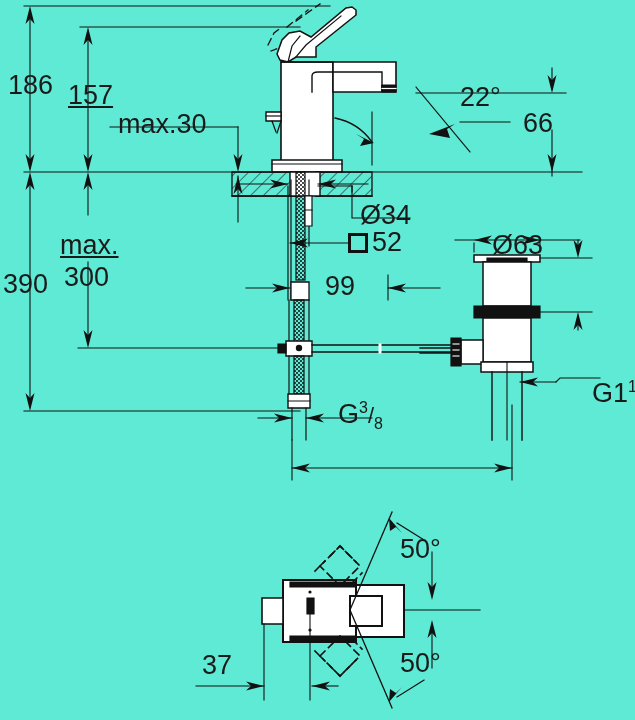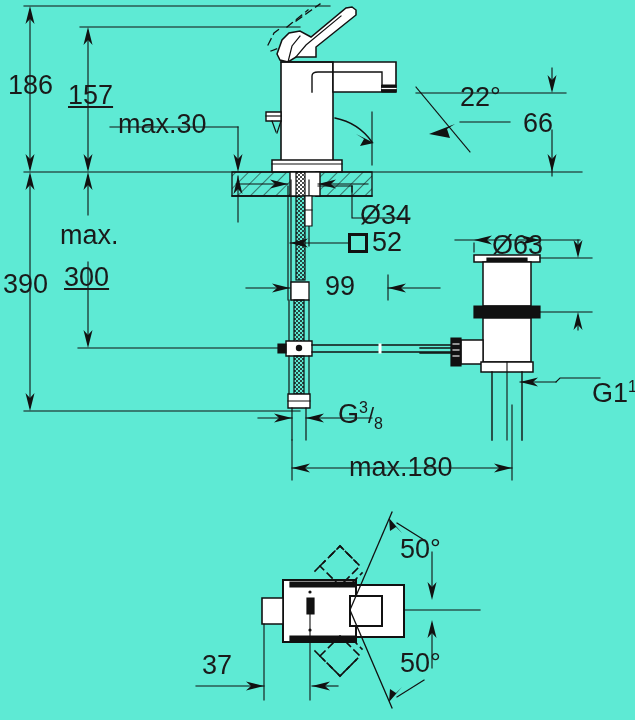--- a/index.html
+++ b/index.html
@@ -273,40 +273,39 @@
     <line x1="264" y1="624" x2="264" y2="700" stroke-width="1.1"></line>
     <line x1="310" y1="614" x2="310" y2="700" stroke-width="1.1"></line>
     <line x1="338" y1="686" x2="312" y2="686" stroke-width="1.1"></line>
     <path d="M312,686 L330,681.5 L325,686 L330,690.5 z" fill="#111" stroke="none"></path>
   </g>
 </svg>
 
 <div class="lbl t28" style="left:8px;  top:72px;">186</div>
 <div class="lbl t28" style="left:68px; top:82px;text-decoration:underline;">157</div>
 <div class="lbl t28" style="left:118px;top:99px;margin-top:12px;">max.30</div>
-<div class="lbl t28" style="left:60px; top:222px;">max.</div>
-<div class="lbl t28" style="left:64px; top:264px;text-decoration:underline;">300</div>
+<div class="lbl t28" style="left:60px; top:232px;text-decoration:underline;">max.</div>
+<div class="lbl t28" style="left:64px; top:264px;">300</div>
 <div class="lbl t28" style="left:3px;  top:271px;">390</div>
 <div class="lbl t28" style="left:360px;top:182px;margin-top:20px;">Ø34</div>
 
 <div class="lbl t28" style="left:348px;top:229px;">
   <span class="sqglyph"></span><span>52</span>
 </div>
 
 <div class="lbl t28" style="left:325px;top:273px;">99</div>
 <div class="lbl t28" style="left:460px;top:84px;">22°</div>
 <div class="lbl t28" style="left:523px;top:110px;">66</div>
 <div class="lbl t28" style="left:492px;top:232px;">Ø63</div>
 
 <div class="lbl t28" style="left:560px;top:379px;margin-left:32px;">
   <span>G1</span><span class="sup">1</span><span style="font-size:22px;">/</span><span class="sub">4</span>
 </div>
 
 <div class="lbl t28" style="left:327px;top:400px;margin-left:11px;">
   <span>G</span><span class="sup">3</span><span style="font-size:22px;">/</span><span class="sub">8</span>
 </div>
 
-<div class="lbl t28" style="left:349px;top:454px;">max.180</div>
 <div class="lbl t28" style="left:202px;top:652px;">37</div>
 <div class="lbl t28" style="left:400px;top:536px;">50°</div>
 <div class="lbl t28" style="left:400px;top:650px;">50°</div>
 
 </div>
 
 </body></html>

